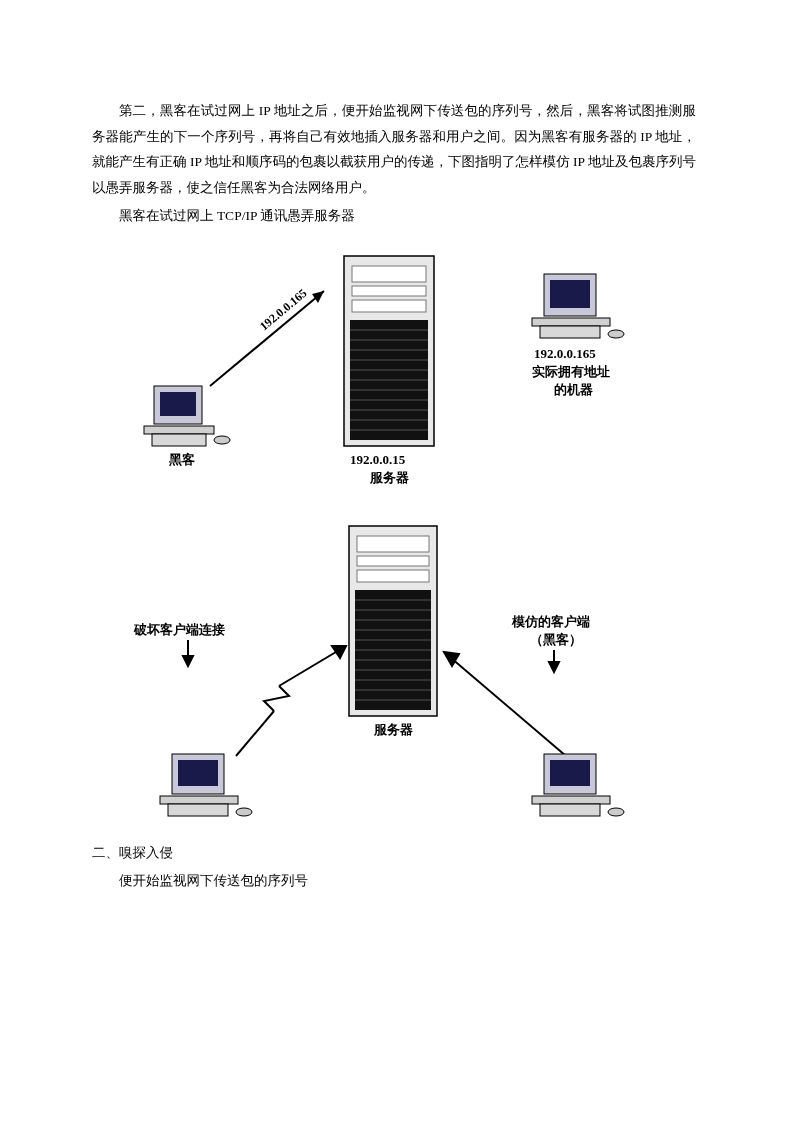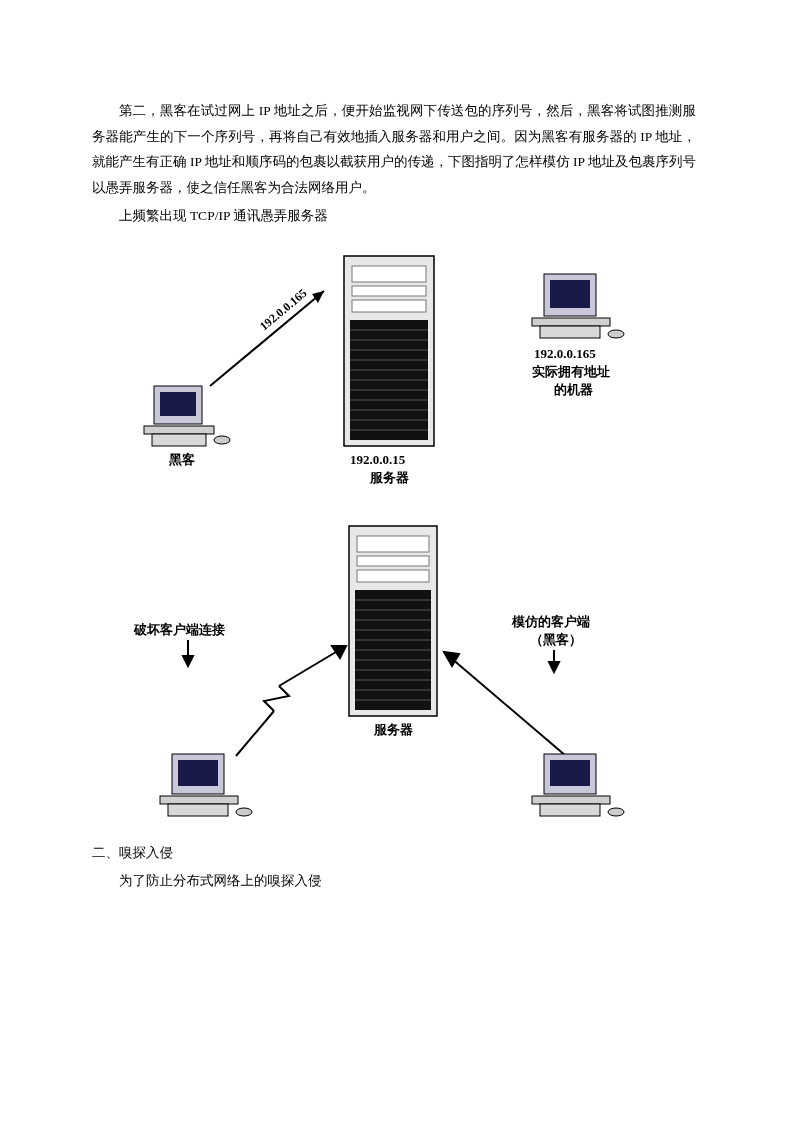--- a/index.html
+++ b/index.html
@@ -41,21 +41,21 @@
     margin-top: 4px;
     font-family: Liberation Serif, serif;
   }
 </style>
 </head>
 <body>
 
 <div class="page">
 
   <p class="para indent">第二，黑客在试过网上 IP 地址之后，便开始监视网下传送包的序列号，然后，黑客将试图推测服务器能产生的下一个序列号，再将自己有效地插入服务器和用户之间。因为黑客有服务器的 IP 地址，就能产生有正确 IP 地址和顺序码的包裹以截获用户的传递，下图指明了怎样模仿 IP 地址及包裹序列号以愚弄服务器，使之信任黑客为合法网络用户。</p>
-  <p class="para indent">上频繁出现 TCP/IP 通讯愚弄服务器</p>
+  <p class="para indent">黑客在试过网上 TCP/IP 通讯愚弄服务器</p>
 
   <div class="diagram">
     <svg width="560" height="260" viewBox="0 0 560 260">
 
       <g>
         <rect x="40" y="150" width="48" height="38" fill="#c8c8d8" stroke="#000"></rect>
         <rect x="46" y="156" width="36" height="24" fill="#1a1a4a"></rect>
         <rect x="30" y="190" width="70" height="8" fill="#d0d0d0" stroke="#000"></rect>
         <rect x="38" y="198" width="54" height="12" fill="#d8d8d8" stroke="#000"></rect>
         <ellipse cx="108" cy="204" rx="8" ry="4" fill="#ccc" stroke="#000"></ellipse>
@@ -163,15 +163,15 @@
         <rect x="430" y="238" width="52" height="40" fill="#c8c8d8" stroke="#000"></rect>
         <rect x="436" y="244" width="40" height="26" fill="#1a1a4a"></rect>
         <rect x="418" y="280" width="78" height="8" fill="#d0d0d0" stroke="#000"></rect>
         <rect x="426" y="288" width="60" height="12" fill="#d8d8d8" stroke="#000"></rect>
         <ellipse cx="502" cy="296" rx="8" ry="4" fill="#ccc" stroke="#000"></ellipse>
       </g>
     </svg>
   </div>
 
   <p class="para heading">二、嗅探入侵</p>
-  <p class="para indent">为了防止分布式网络上的嗅探入侵</p>
+  <p class="para indent">便开始监视网下传送包的序列号</p>
 
 </div>
 
 </body></html>

